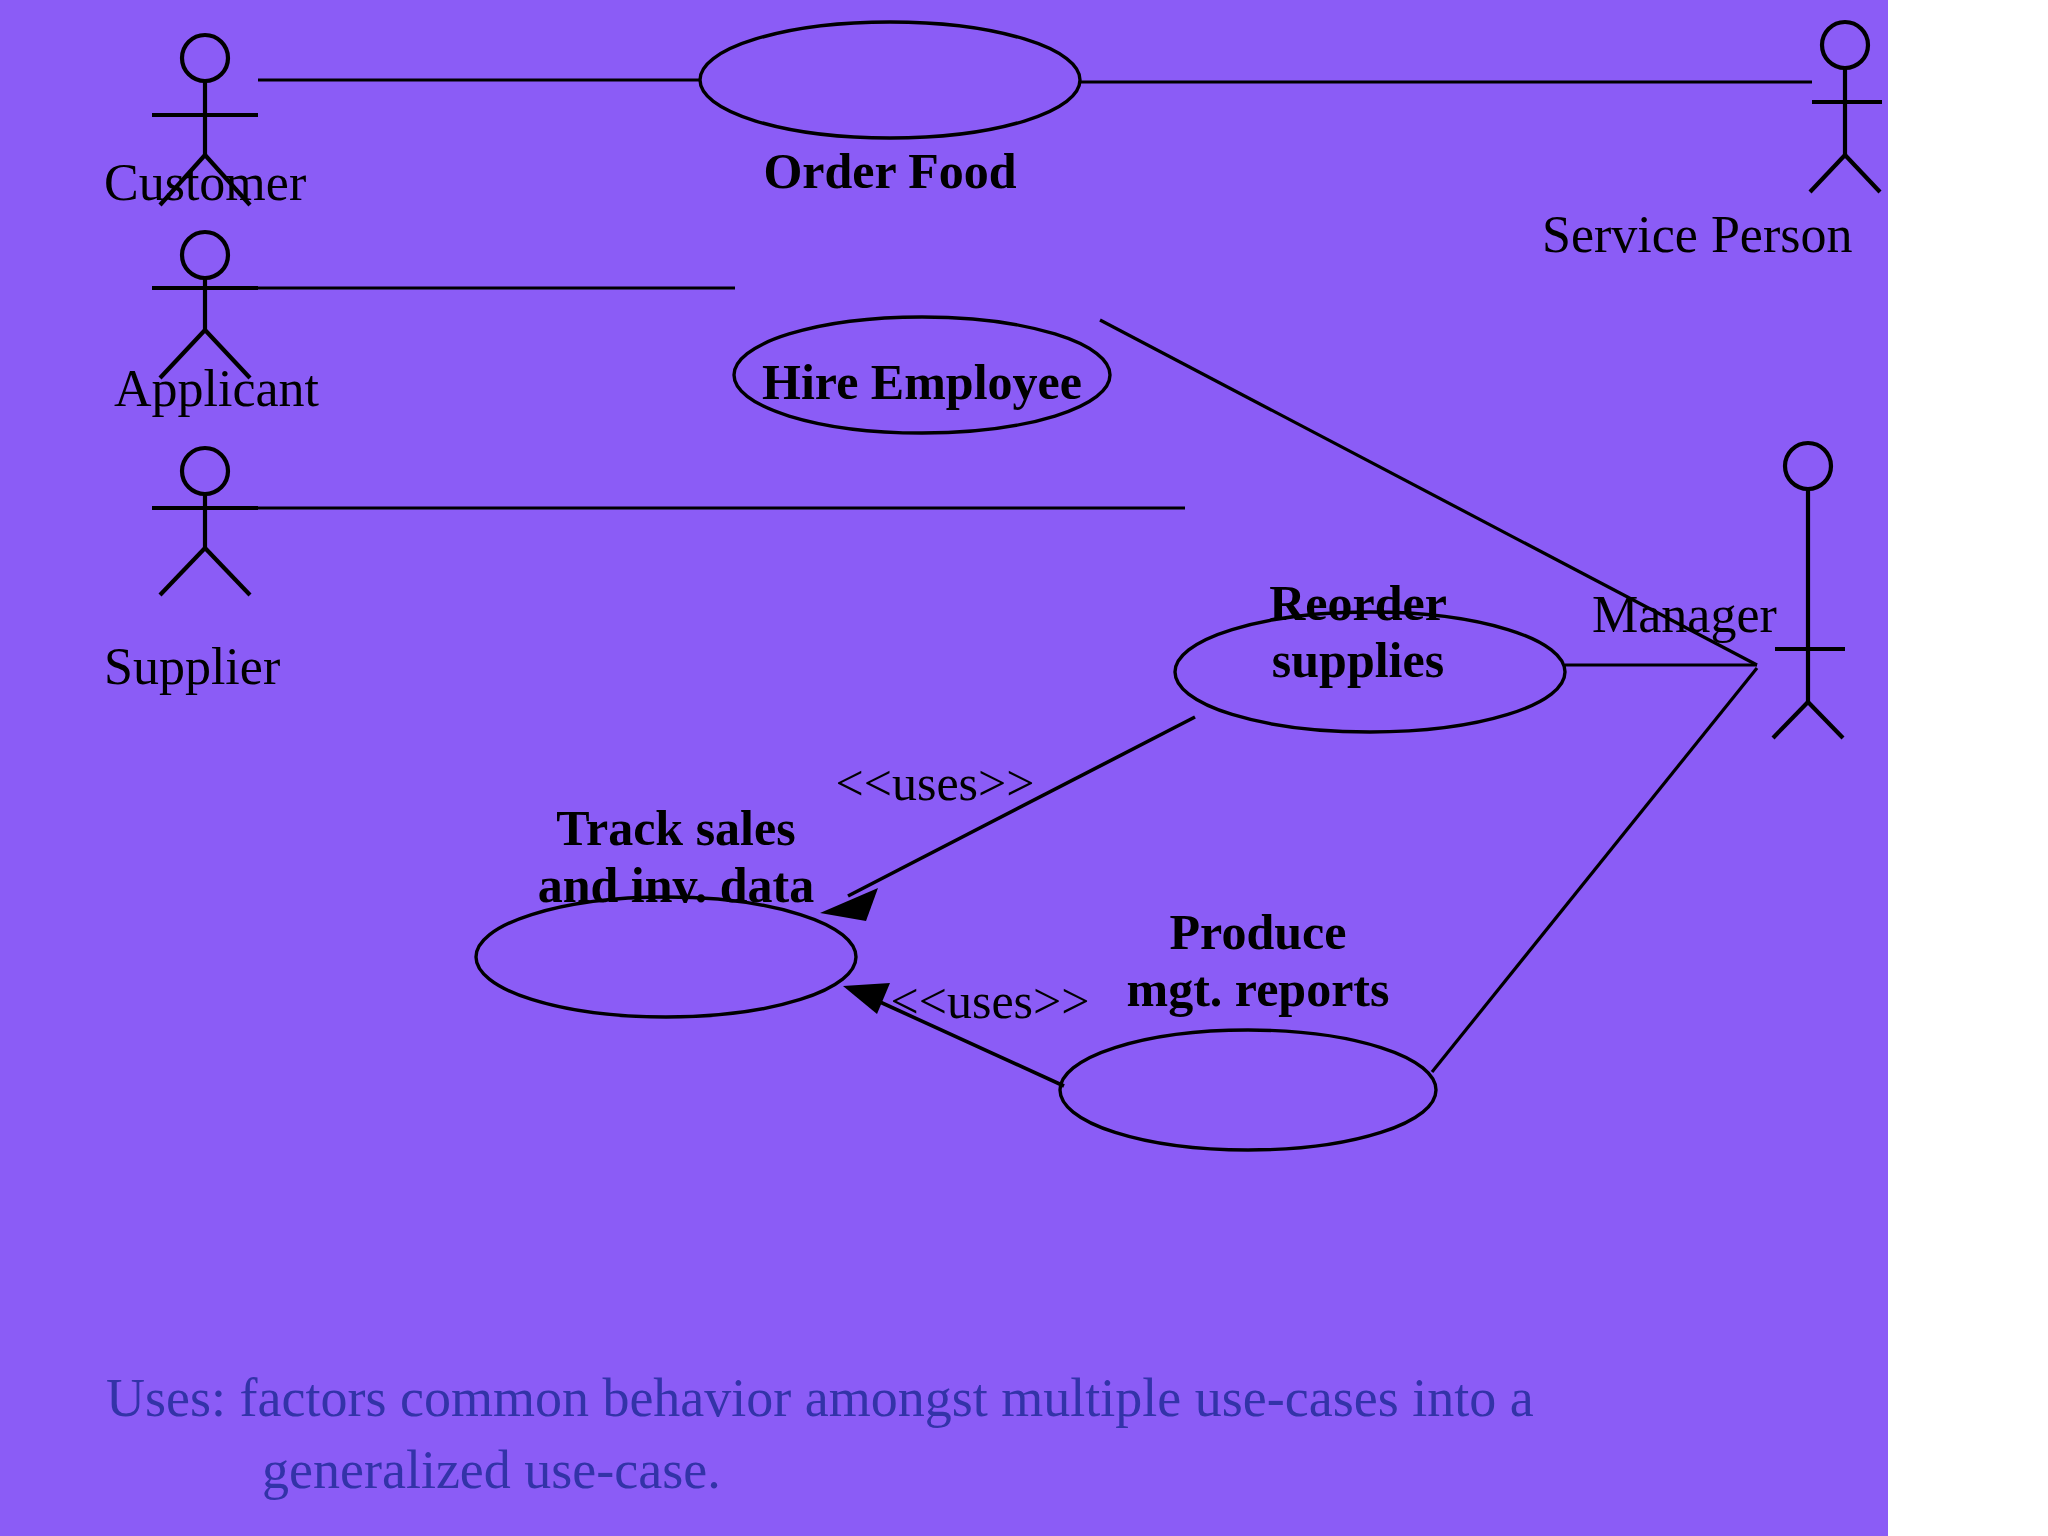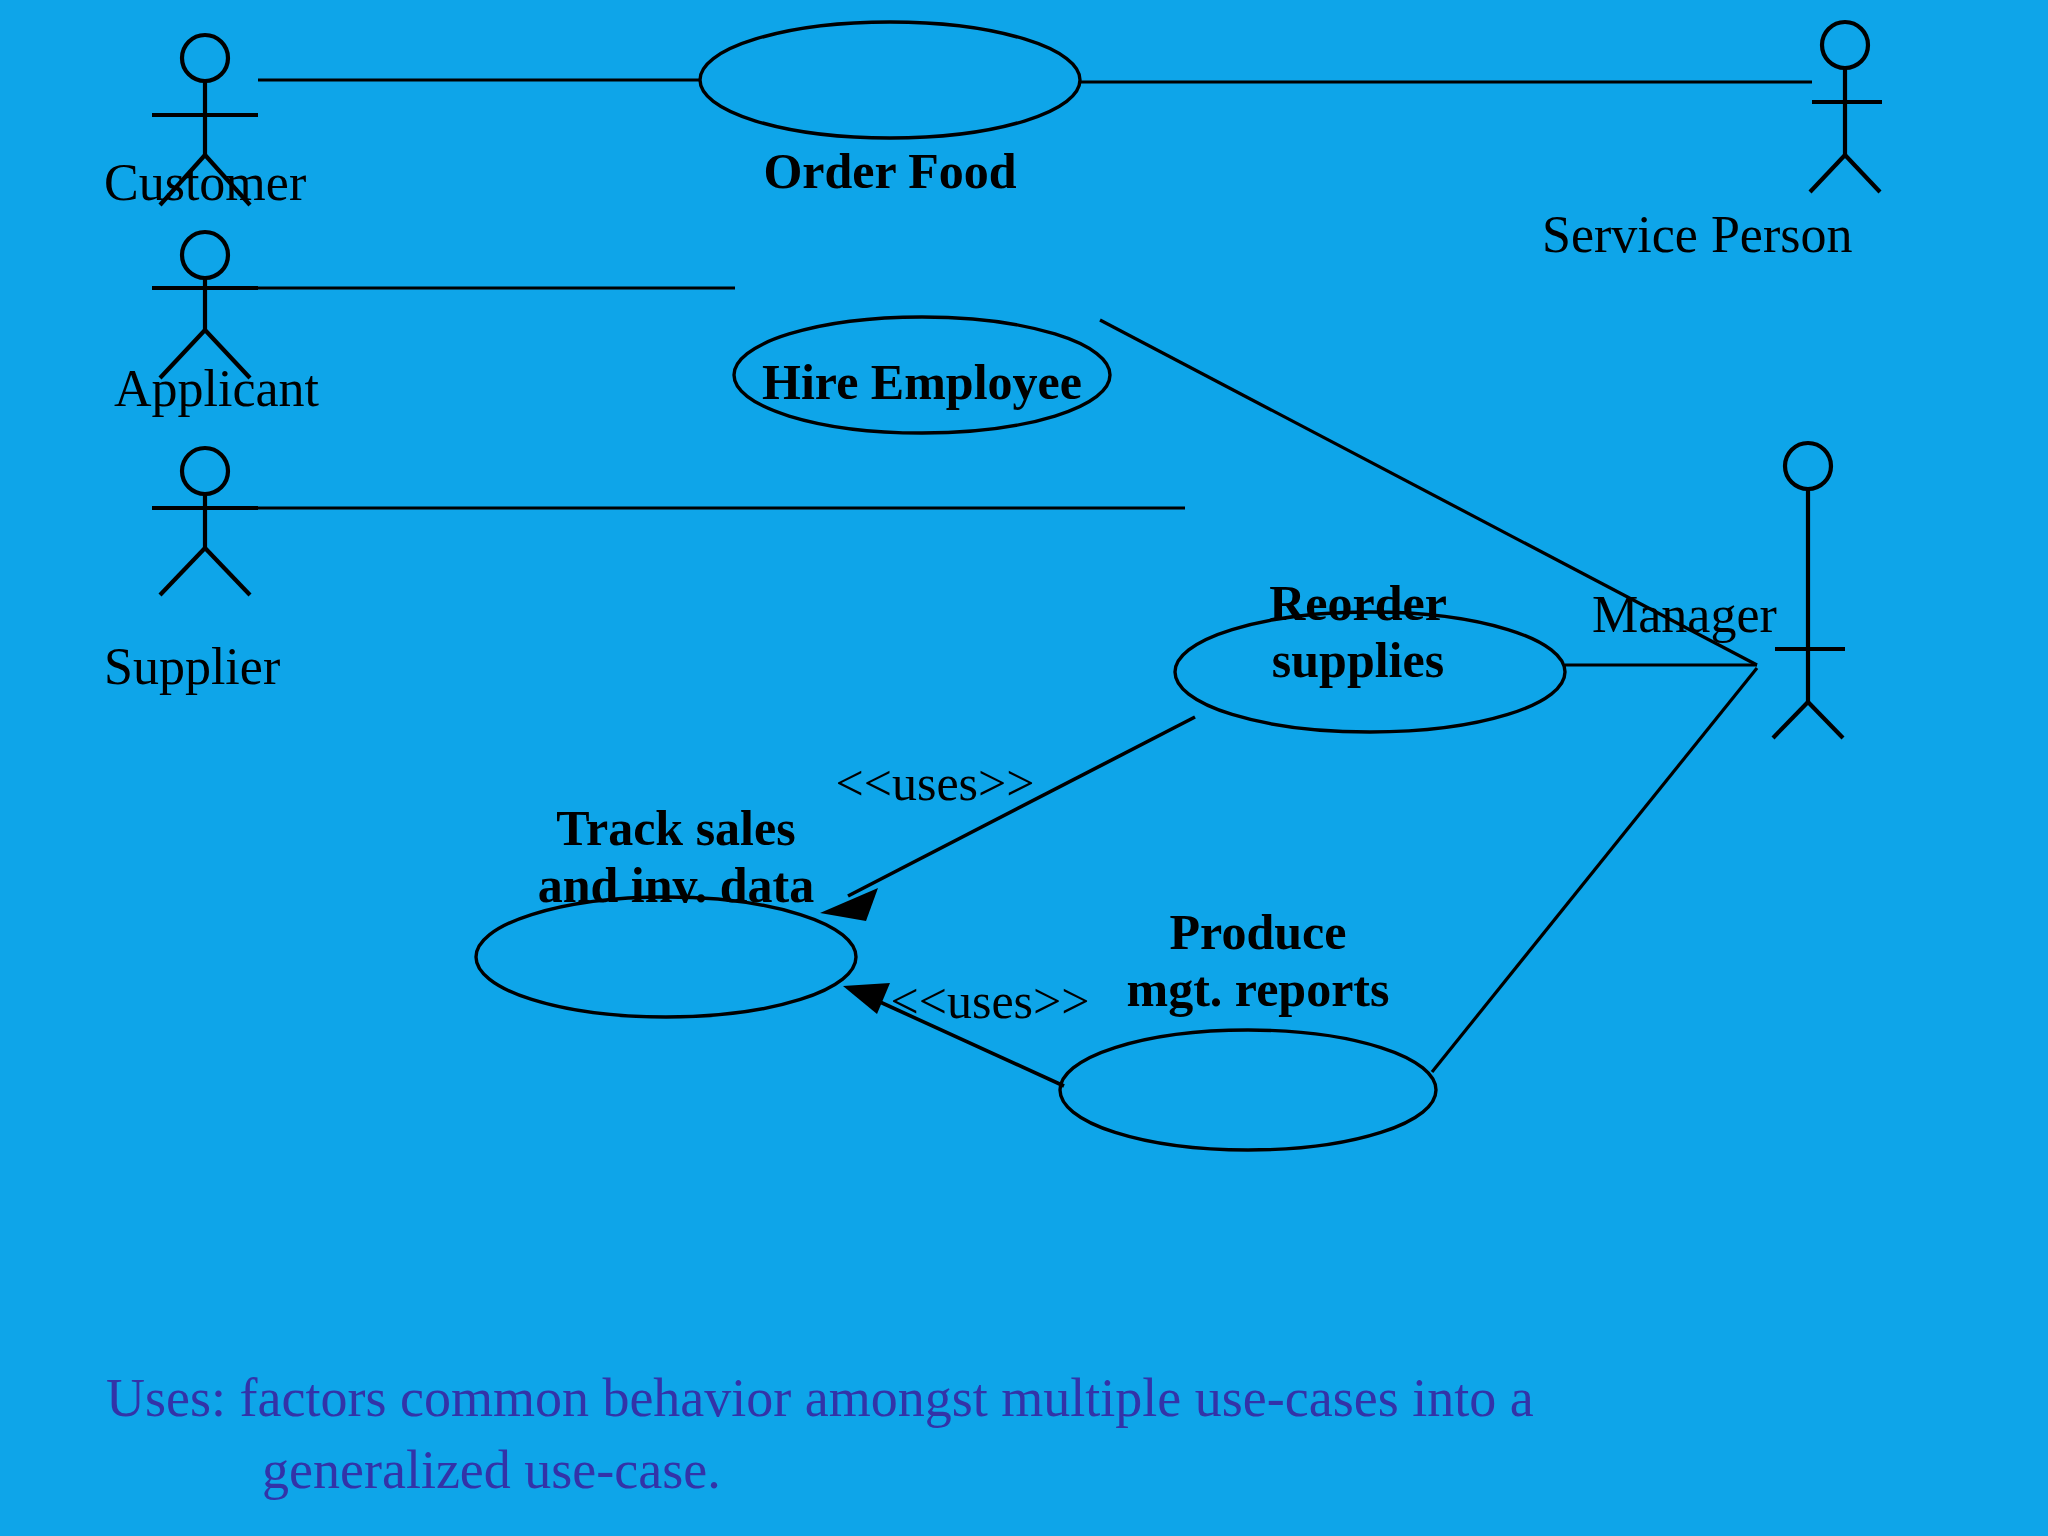--- a/index.html
+++ b/index.html
@@ -8,23 +8,23 @@
     background: #ffffff;
   }
   body {
     width: 2048px;
     height: 1536px;
     font-family: "Liberation Serif", "DejaVu Serif", serif;
     overflow: hidden;
   }
   #stage {
     position: relative;
-    width: 2048px;
+    width: 1888px;
     height: 1536px;
-    background: #0ea5e9;
+    background: #8b5cf6;
     text-align: center;
   }
   #diagram {
     position: absolute;
     top: 0;
     left: 0;
     width: 2048px;
     height: 1536px;
     display: block;
   }

